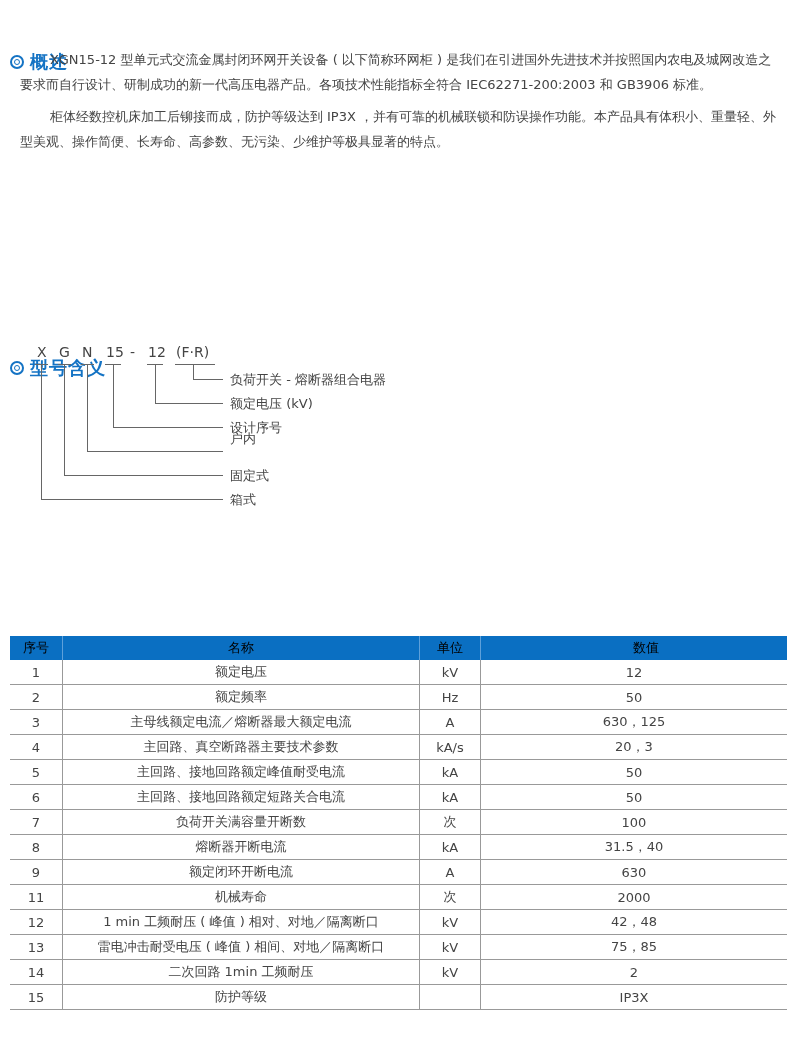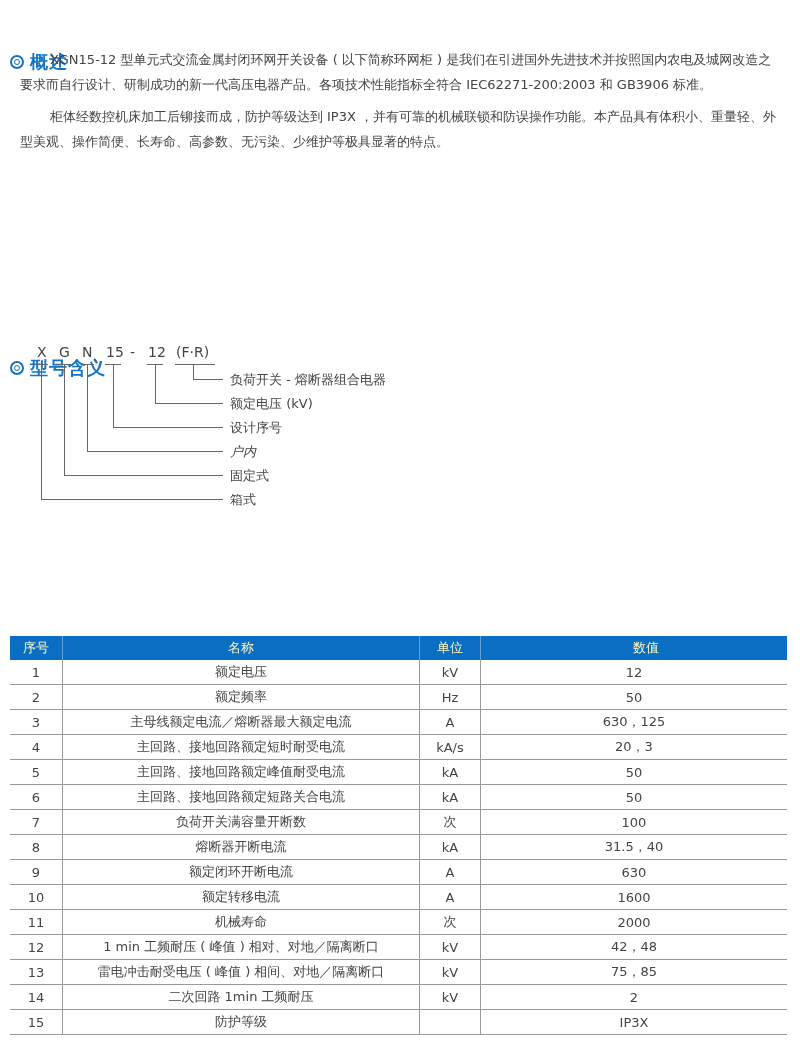--- a/index.html
+++ b/index.html
@@ -15,21 +15,21 @@
           color: #444; }
   .para p { margin: 8px; text-indent: 2.3em; }
 
   .diagram { position: absolute; left: 30px; top: 340px; width: 400px; height: 180px; }
   .diagram .code { position: absolute; top: 4px; font-size: 14px; color: #444; }
   .diagram .line { position: absolute; background: #666; }
   .diagram .label { position: absolute; font-size: 13px; color: #444; left: 200px; }
 
   table.spec { position: absolute; left: 10px; top: 636px; width: 777px; border-collapse: collapse;
                font-size: 13px; color: #444; }
-  table.spec th { background: #0a6fc2; color: #fef9c3; font-weight: normal; height: 24px; padding: 0;
+  table.spec th { background: #0a6fc2; color: #000000; font-weight: normal; height: 24px; padding: 0;
                   border-right: 1px solid #5ea0da; }
   table.spec th:last-child { border-right: none; padding-left: 24px; }
   table.spec td { height: 24px; padding: 0; text-align: center; border-bottom: 1px solid #999;
                   border-right: 1px solid #999; }
   table.spec td:last-child { border-right: none; }
   .c1 { width: 52px; } .c2 { width: 356px; } .c3 { width: 60px; } .c4 { width: auto; }
 </style>
 </head>
 <body>
 
@@ -76,21 +76,21 @@
 
   <div class="line" style="left:34px; top:24px; width:1px; height:112px;"></div>
   <div class="line" style="left:34px; top:135px; width:159px; height:1px;"></div>
 
   <div class="line" style="left:11px; top:24px; width:1px; height:136px;"></div>
   <div class="line" style="left:11px; top:159px; width:182px; height:1px;"></div>
 
   <span class="label" style="top:31px;">负荷开关 - 熔断器组合电器</span>
   <span class="label" style="top:55px;">额定电压 (kV)</span>
   <span class="label" style="top:79px;">设计序号</span>
-  <span class="label" style="top:103px;font-style:italic;">户内</span>
+  <span class="label" style="top:90px;">户内</span>
   <span class="label" style="top:127px;">固定式</span>
   <span class="label" style="top:151px;">箱式</span>
 </div>
 
 <div class="section-title" style="top:592px;">
   <span class="ring"></span>
   <span>真空断路器主要技术参数</span>
 </div>
 
 <table class="spec">
@@ -116,21 +116,21 @@
         <td>50</td>
       </tr>
       <tr>
         <td>3</td>
         <td>主母线额定电流／熔断器最大额定电流</td>
         <td>A</td>
         <td>630，125</td>
       </tr>
       <tr>
         <td>4</td>
-        <td>主回路、接地回路额定短时耐受电流</td>
+        <td>主回路、真空断路器主要技术参数</td>
         <td>kA/s</td>
         <td>20，3</td>
       </tr>
       <tr>
         <td>5</td>
         <td>主回路、接地回路额定峰值耐受电流</td>
         <td>kA</td>
         <td>50</td>
       </tr>
       <tr>
@@ -149,26 +149,20 @@
         <td>8</td>
         <td>熔断器开断电流</td>
         <td>kA</td>
         <td>31.5，40</td>
       </tr>
       <tr>
         <td>9</td>
         <td>额定闭环开断电流</td>
         <td>A</td>
         <td>630</td>
-      </tr>
-      <tr>
-        <td>10</td>
-        <td>额定转移电流</td>
-        <td>A</td>
-        <td>1600</td>
       </tr>
       <tr>
         <td>11</td>
         <td>机械寿命</td>
         <td>次</td>
         <td>2000</td>
       </tr>
       <tr>
         <td>12</td>
         <td>1 min 工频耐压 ( 峰值 ) 相对、对地／隔离断口</td>

